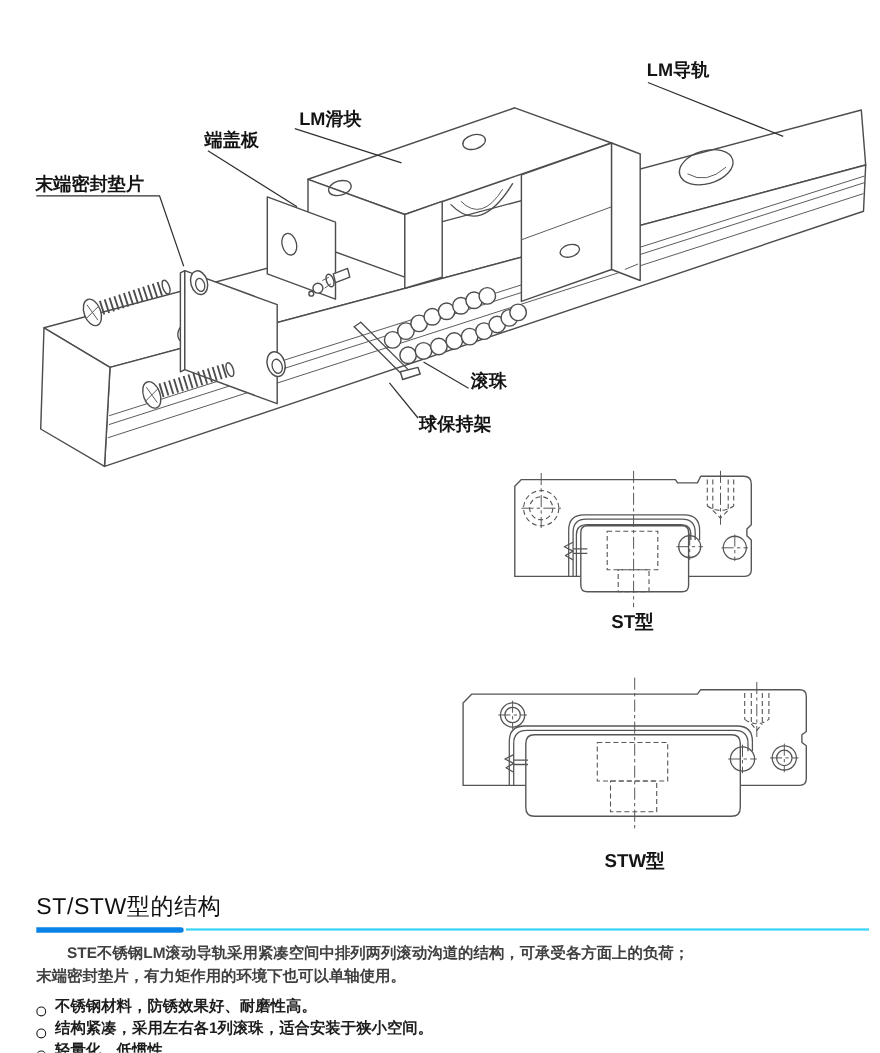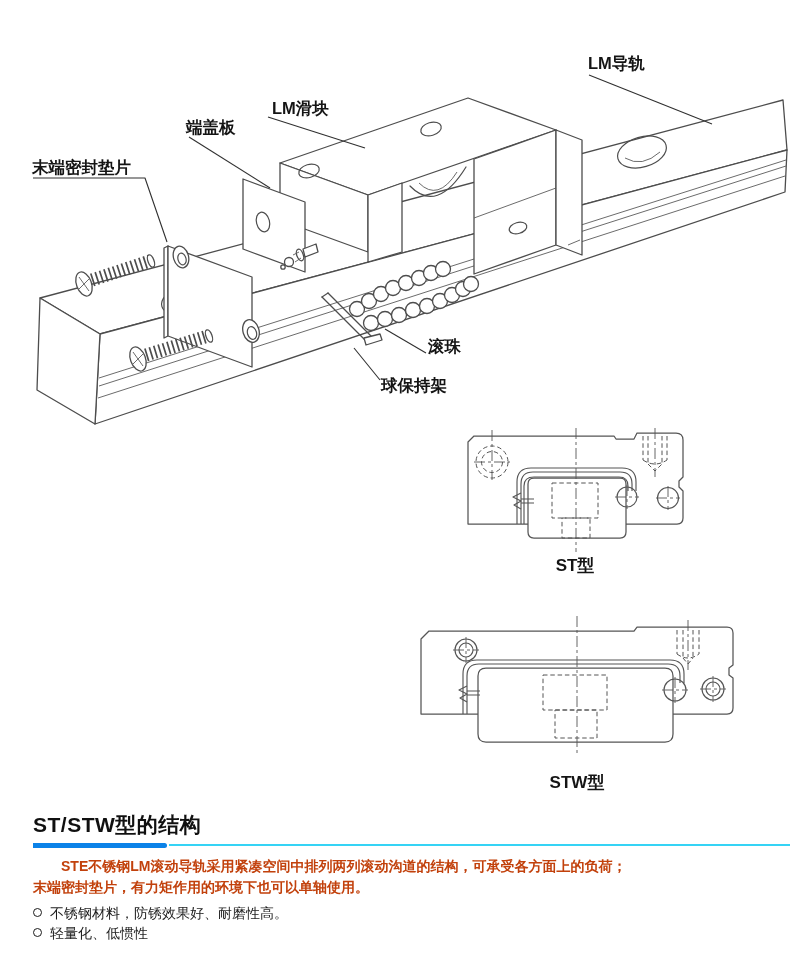--- a/index.html
+++ b/index.html
@@ -16,28 +16,28 @@
   .ldr{fill:none;stroke:#303030;stroke-width:1.1;stroke-linejoin:round}
   .callout{font-size:16.5px;font-weight:bold;fill:#141414}
   .caption{font-size:17px;font-weight:bold;fill:#141414}
   
   .cs{fill:none;stroke:#555555;stroke-width:1.15;stroke-linejoin:round}
   .csf{fill:#ffffff;stroke:#555555;stroke-width:1.25;stroke-linejoin:round}
   .hid{fill:none;stroke:#555555;stroke-width:1;stroke-dasharray:4.5 2.8}
   .cl{fill:none;stroke:#555555;stroke-width:0.9;stroke-dasharray:11 3 3 3}
   
   .article{position:absolute;left:33px;top:812px;width:757px}
-  .title{margin:0;font-size:21px;font-weight:700;color:#101010;letter-spacing:.5px;line-height:26px}
+  .title{margin:0;font-size:21px;font-weight:400;color:#101010;letter-spacing:.5px;line-height:26px}
   .rule{display:flex;align-items:center;margin-top:4px;height:6px}
   .rule-thick{width:134px;height:5px;border-radius:0 5px 5px 0}
   .rule-thin{flex:1;height:2px;margin-left:2px}
-  .para{margin:8px 0 0;font-size:14px;font-weight:bold;line-height:21px;color:#c2410c}
+  .para{margin:8px 0 0;font-size:14px;font-weight:bold;line-height:21px;color:#404040}
   .indent{padding-left:28px}
   .features{list-style:none;margin:6px 0 0;padding:0}
-  .feat{display:flex;align-items:center;gap:8px;height:20px;font-size:14px;font-weight:normal;color:#1c1c1c}
+  .feat{display:flex;align-items:flex-end;gap:8px;height:20px;font-size:14px;font-weight:bold;color:#1c1c1c}
   .ring{width:7px;height:7px;border:1.4px solid #1c1c1c;border-radius:50%;flex:0 0 auto;margin-top:-3px}
 </style>
 </head>
 <body>
 
 <svg width="800" height="800" viewBox="0 0 800 800" aria-label="LM guide exploded view and cross sections">
 
   <g>
 
     <g>
@@ -228,16 +228,20 @@
     <span class="indent">STE不锈钢LM滚动导轨采用紧凑空间中排列两列滚动沟道的结构，可承受各方面上的负荷；</span><br>
     <span>末端密封垫片，有力矩作用的环境下也可以单轴使用。</span>
   </p>
   <ul class="features">
     <li class="feat">
       <span class="ring"></span>
       <span class="feat-text">不锈钢材料，防锈效果好、耐磨性高。</span>
     </li>
     <li class="feat">
       <span class="ring"></span>
+      <span class="feat-text">结构紧凑，采用左右各1列滚珠，适合安装于狭小空间。</span>
+    </li>
+    <li class="feat">
+      <span class="ring"></span>
       <span class="feat-text">轻量化、低惯性</span>
     </li>
   </ul>
 </div>
 
 </body></html>

